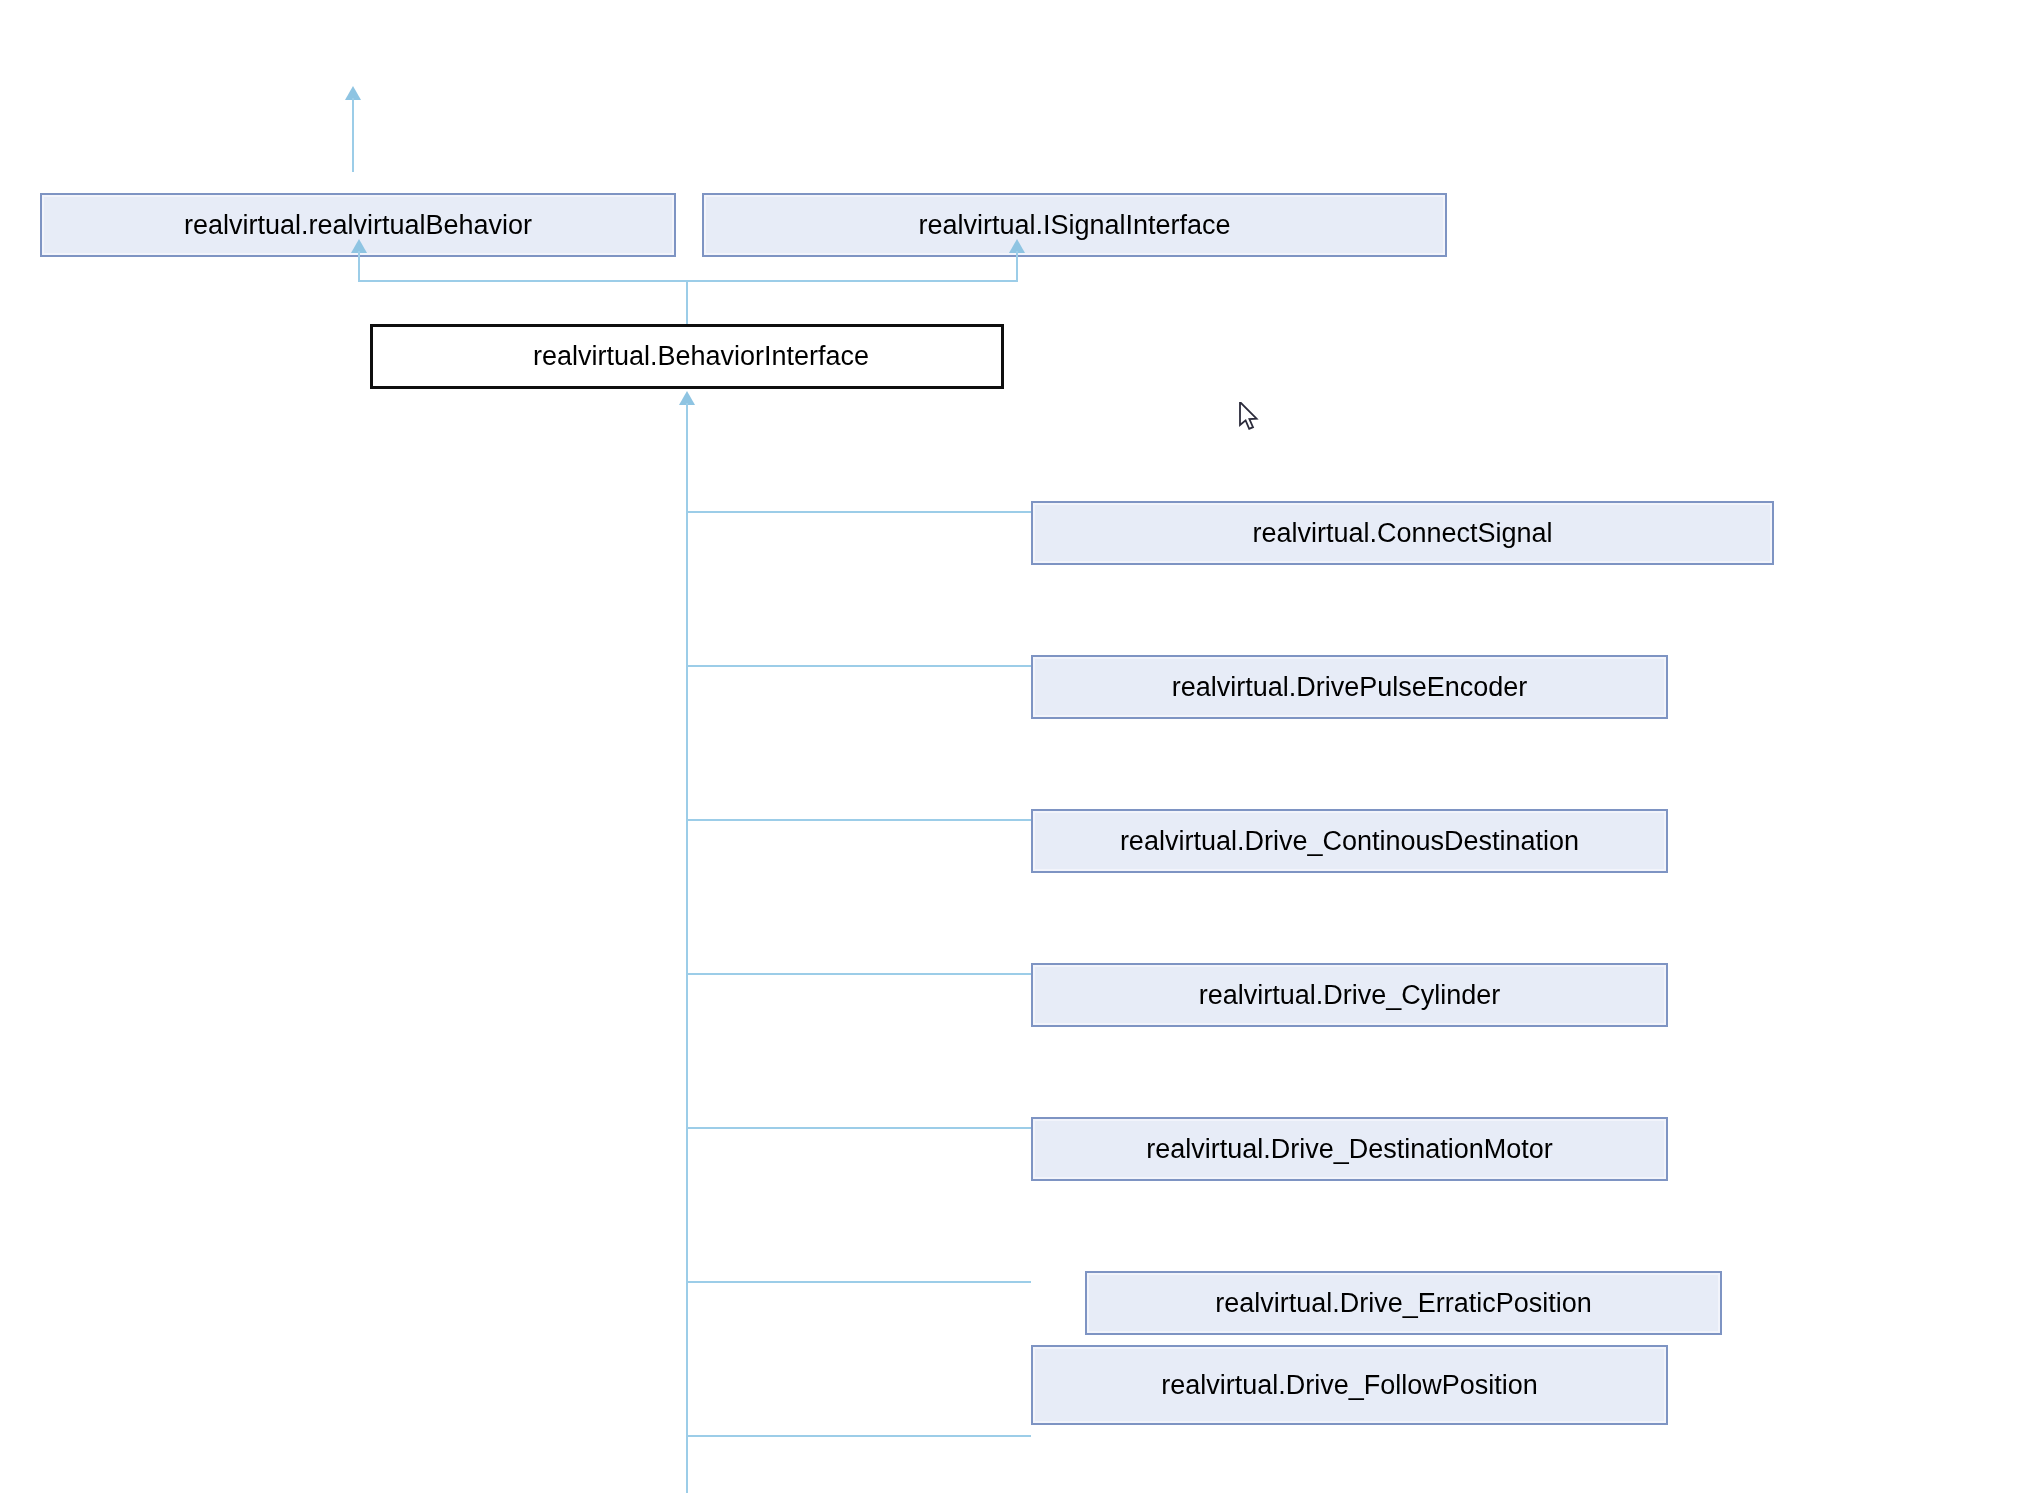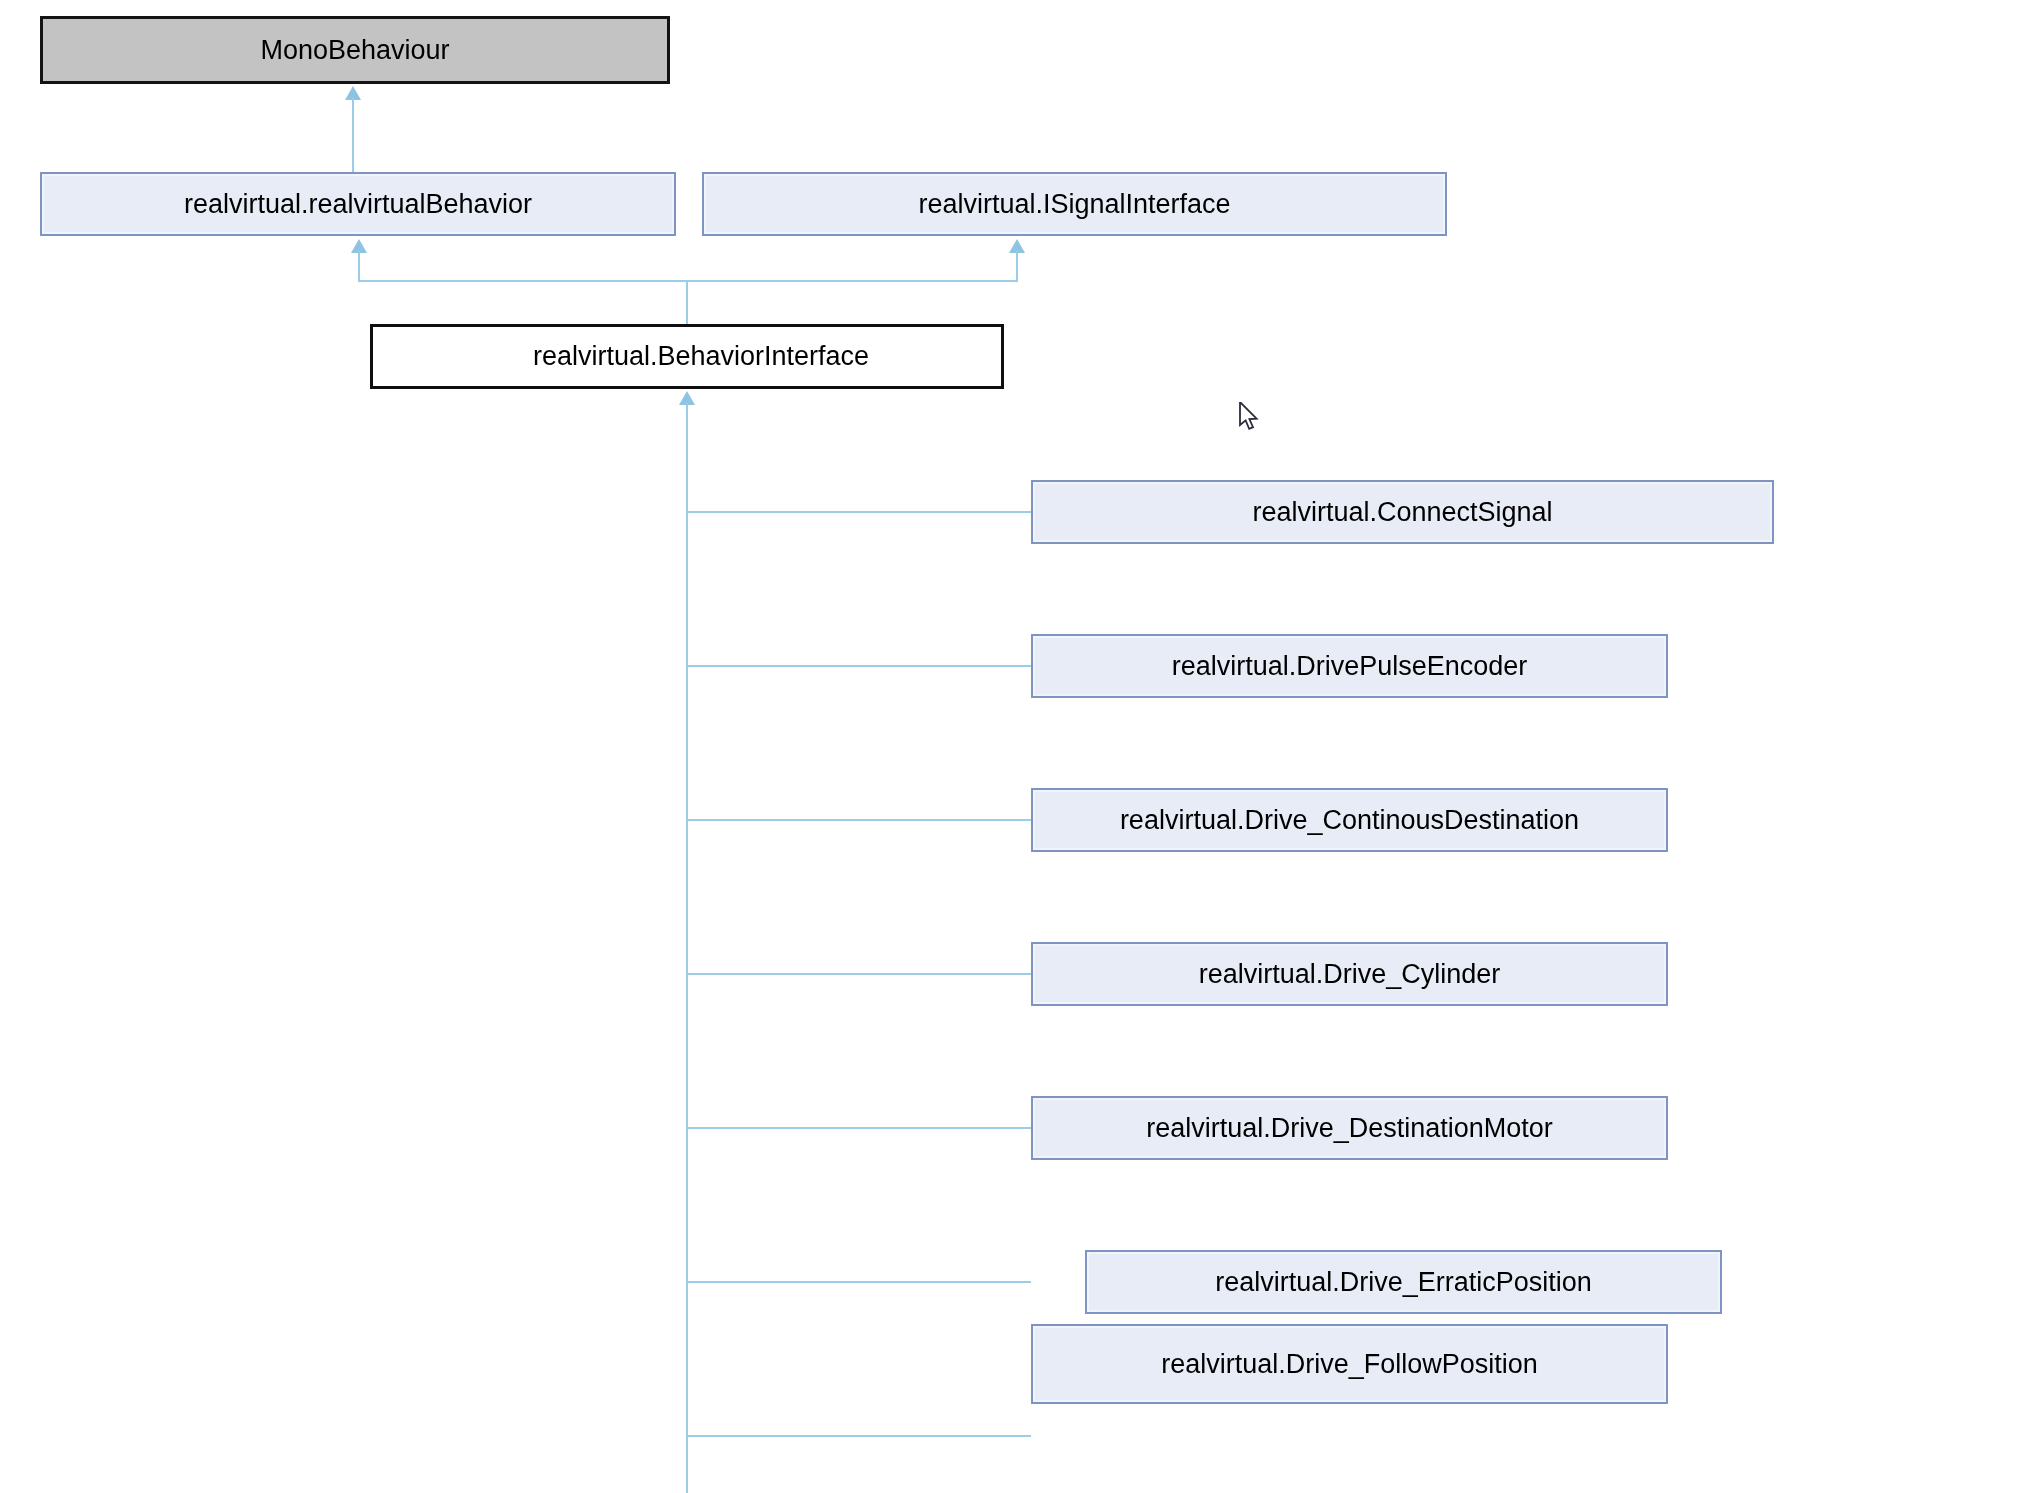--- a/index.html
+++ b/index.html
@@ -28,20 +28,21 @@
     cursor: default;
   }
   .node.external {
     background: var(--ext-fill, #c3c3c3);
     border: 3px solid var(--ext-border, #141414);
   }
   .node.linked {
     background: var(--link-fill, #e7ecf7);
     border: 2px solid var(--link-border, #7e94c3);
     box-shadow: inset 0 0 0 2px rgba(255,255,255,0.45);
+    margin-top: 21px;
   }
   .node.current {
     background: var(--cur-fill, #ffffff);
     border: 3px solid var(--cur-border, #0f0f0f);
     padding-left: 28px;
   }
   .edge {
     position: absolute;
     background: var(--edge, #9ccde8);
   }
@@ -57,23 +58,20 @@
     position: absolute;
     width: 26px;
     height: 30px;
   }
 </style>
 </head>
 <body>
 
 <div id="canvas">
 
-  <div class="node external" style="left:40px; top:16px; width:630px; height:68px;">
-    <span>MonoBehaviour</span>
-  </div>
 
   <div class="node linked" style="left:40px; top:172px; width:636px; height:64px;">
     <span>realvirtual.realvirtualBehavior</span>
   </div>
 
   <div class="node linked" style="left:702px; top:172px; width:745px; height:64px;">
     <span>realvirtual.ISignalInterface</span>
   </div>
 
   <div class="node current" style="left:370px; top:324px; width:634px; height:65px;">

